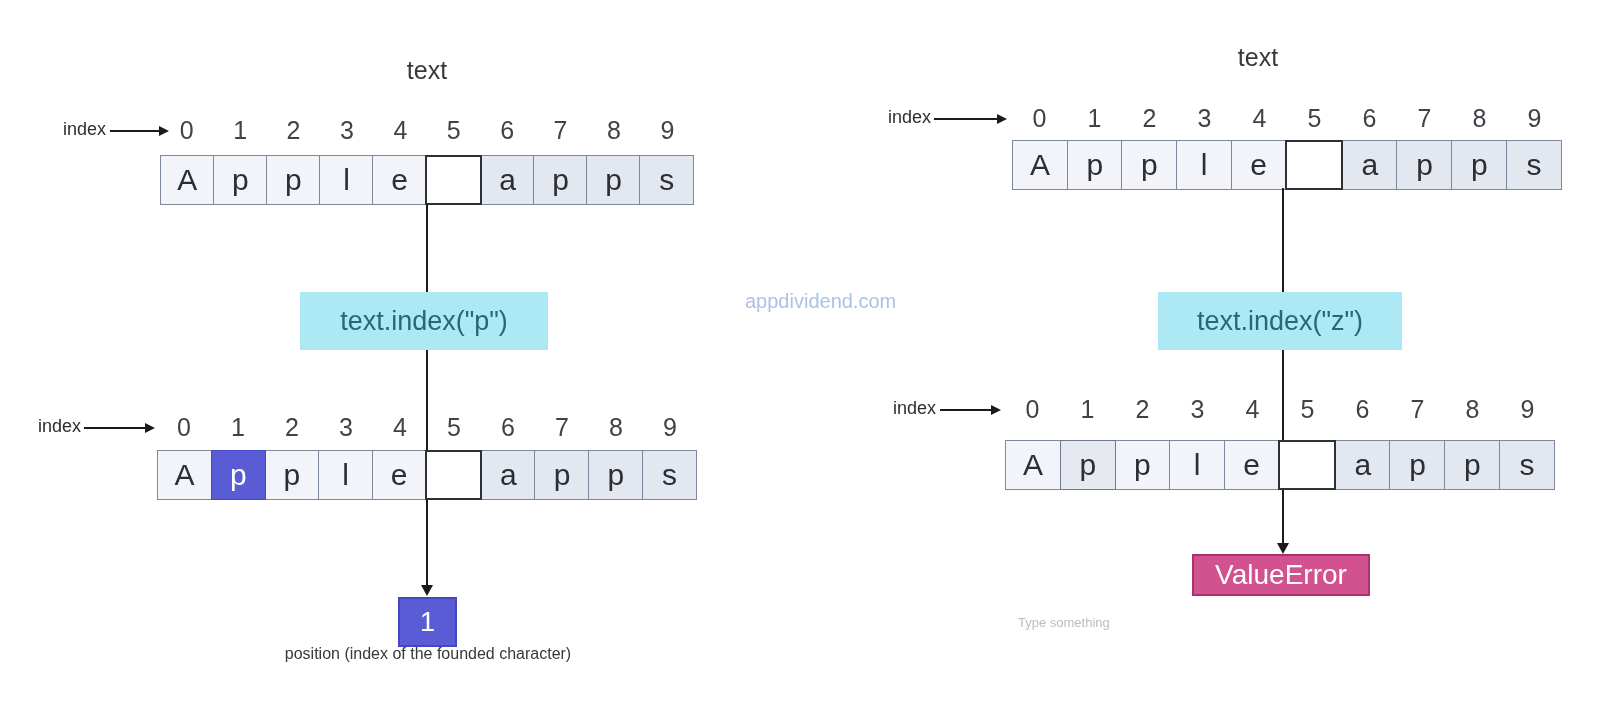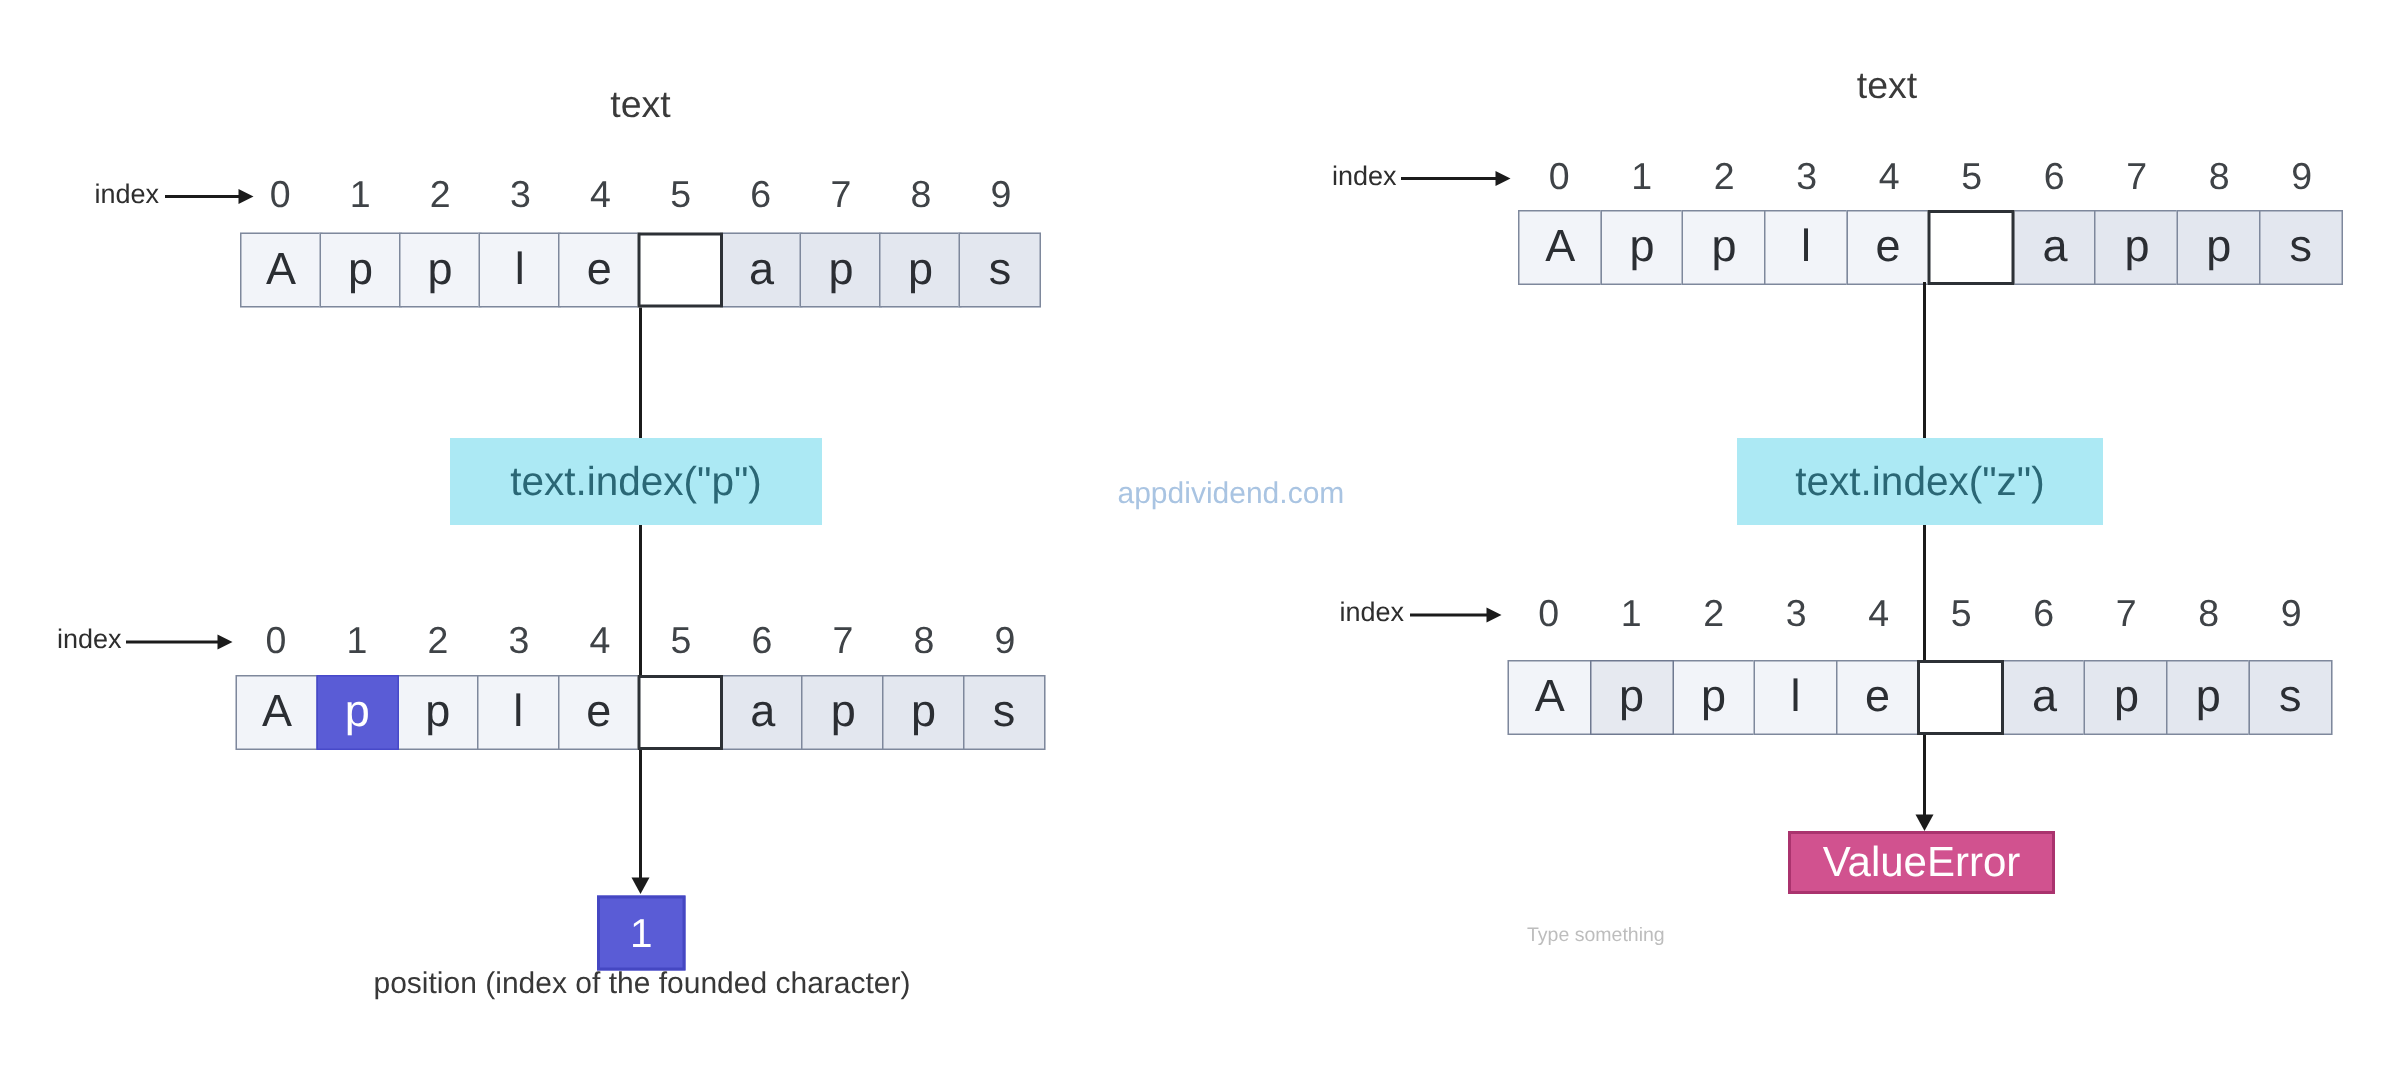--- a/index.html
+++ b/index.html
@@ -27,21 +27,21 @@
   .head-right { position:absolute; width:0; height:0;
     border-left:10px solid #1b1b1b; border-top:5px solid transparent; border-bottom:5px solid transparent; }
   .head-down { position:absolute; width:0; height:0;
     border-top:11px solid #1b1b1b; border-left:6px solid transparent; border-right:6px solid transparent; }
   .op-box { position:absolute; background:#ace9f4; color:#2a6775; font-size:27px;
     display:flex; align-items:center; justify-content:center; }
   .result-box { position:absolute; background:#5a5cd6; border:2px solid #4547c2; color:#ffffff;
     font-size:27px; display:flex; align-items:center; justify-content:center; box-sizing:border-box; }
   .error-box { position:absolute; background:#d1528f; border:2px solid #aa336e; color:#ffffff;
     font-size:28px; display:flex; align-items:center; justify-content:center; box-sizing:border-box; }
-  .caption { position:absolute; font-size:20px; color:#383838; text-align:center; }
+  .caption { position:absolute; font-size:16px; color:#383838; text-align:center; }
   .watermark { position:absolute; font-size:20px; color:#a9c4e2; }
   .placeholder { position:absolute; font-size:13px; color:#bdbdbd; }
 </style>
 </head>
 <body>
 
 <div id="canvas">
 
   <div>
     <div class="lbl-title" style="left:160px; top:56px; width:534px;">text</div>
@@ -115,21 +115,21 @@
     </div>
 
     <div class="vline" style="left:426px; top:500px; height:86px;"></div>
     <div class="head-down" style="left:421px; top:585px;"></div>
 
     <div class="result-box" style="left:398px; top:597px; width:59px; height:50px;">1</div>
 
     <div class="caption" style="left:158px; top:645px; width:540px;">position (index of the founded character)</div>
   </div>
 
-  <div class="watermark" style="left:745px; top:318px;">appdividend.com</div>
+  <div class="watermark" style="left:745px; top:290px;">appdividend.com</div>
 
   <div>
     <div class="lbl-title" style="left:985px; top:43px; width:546px;">text</div>
 
     <div class="idx-label" style="left:888px; top:107px;">index</div>
     <div>
       <div class="hline" style="left:934px; top:118px; width:64px;"></div>
       <div class="head-right" style="left:997px; top:114px;"></div>
     </div>
     <div class="num-row" style="left:1012px; top:104px; width:550px;">

